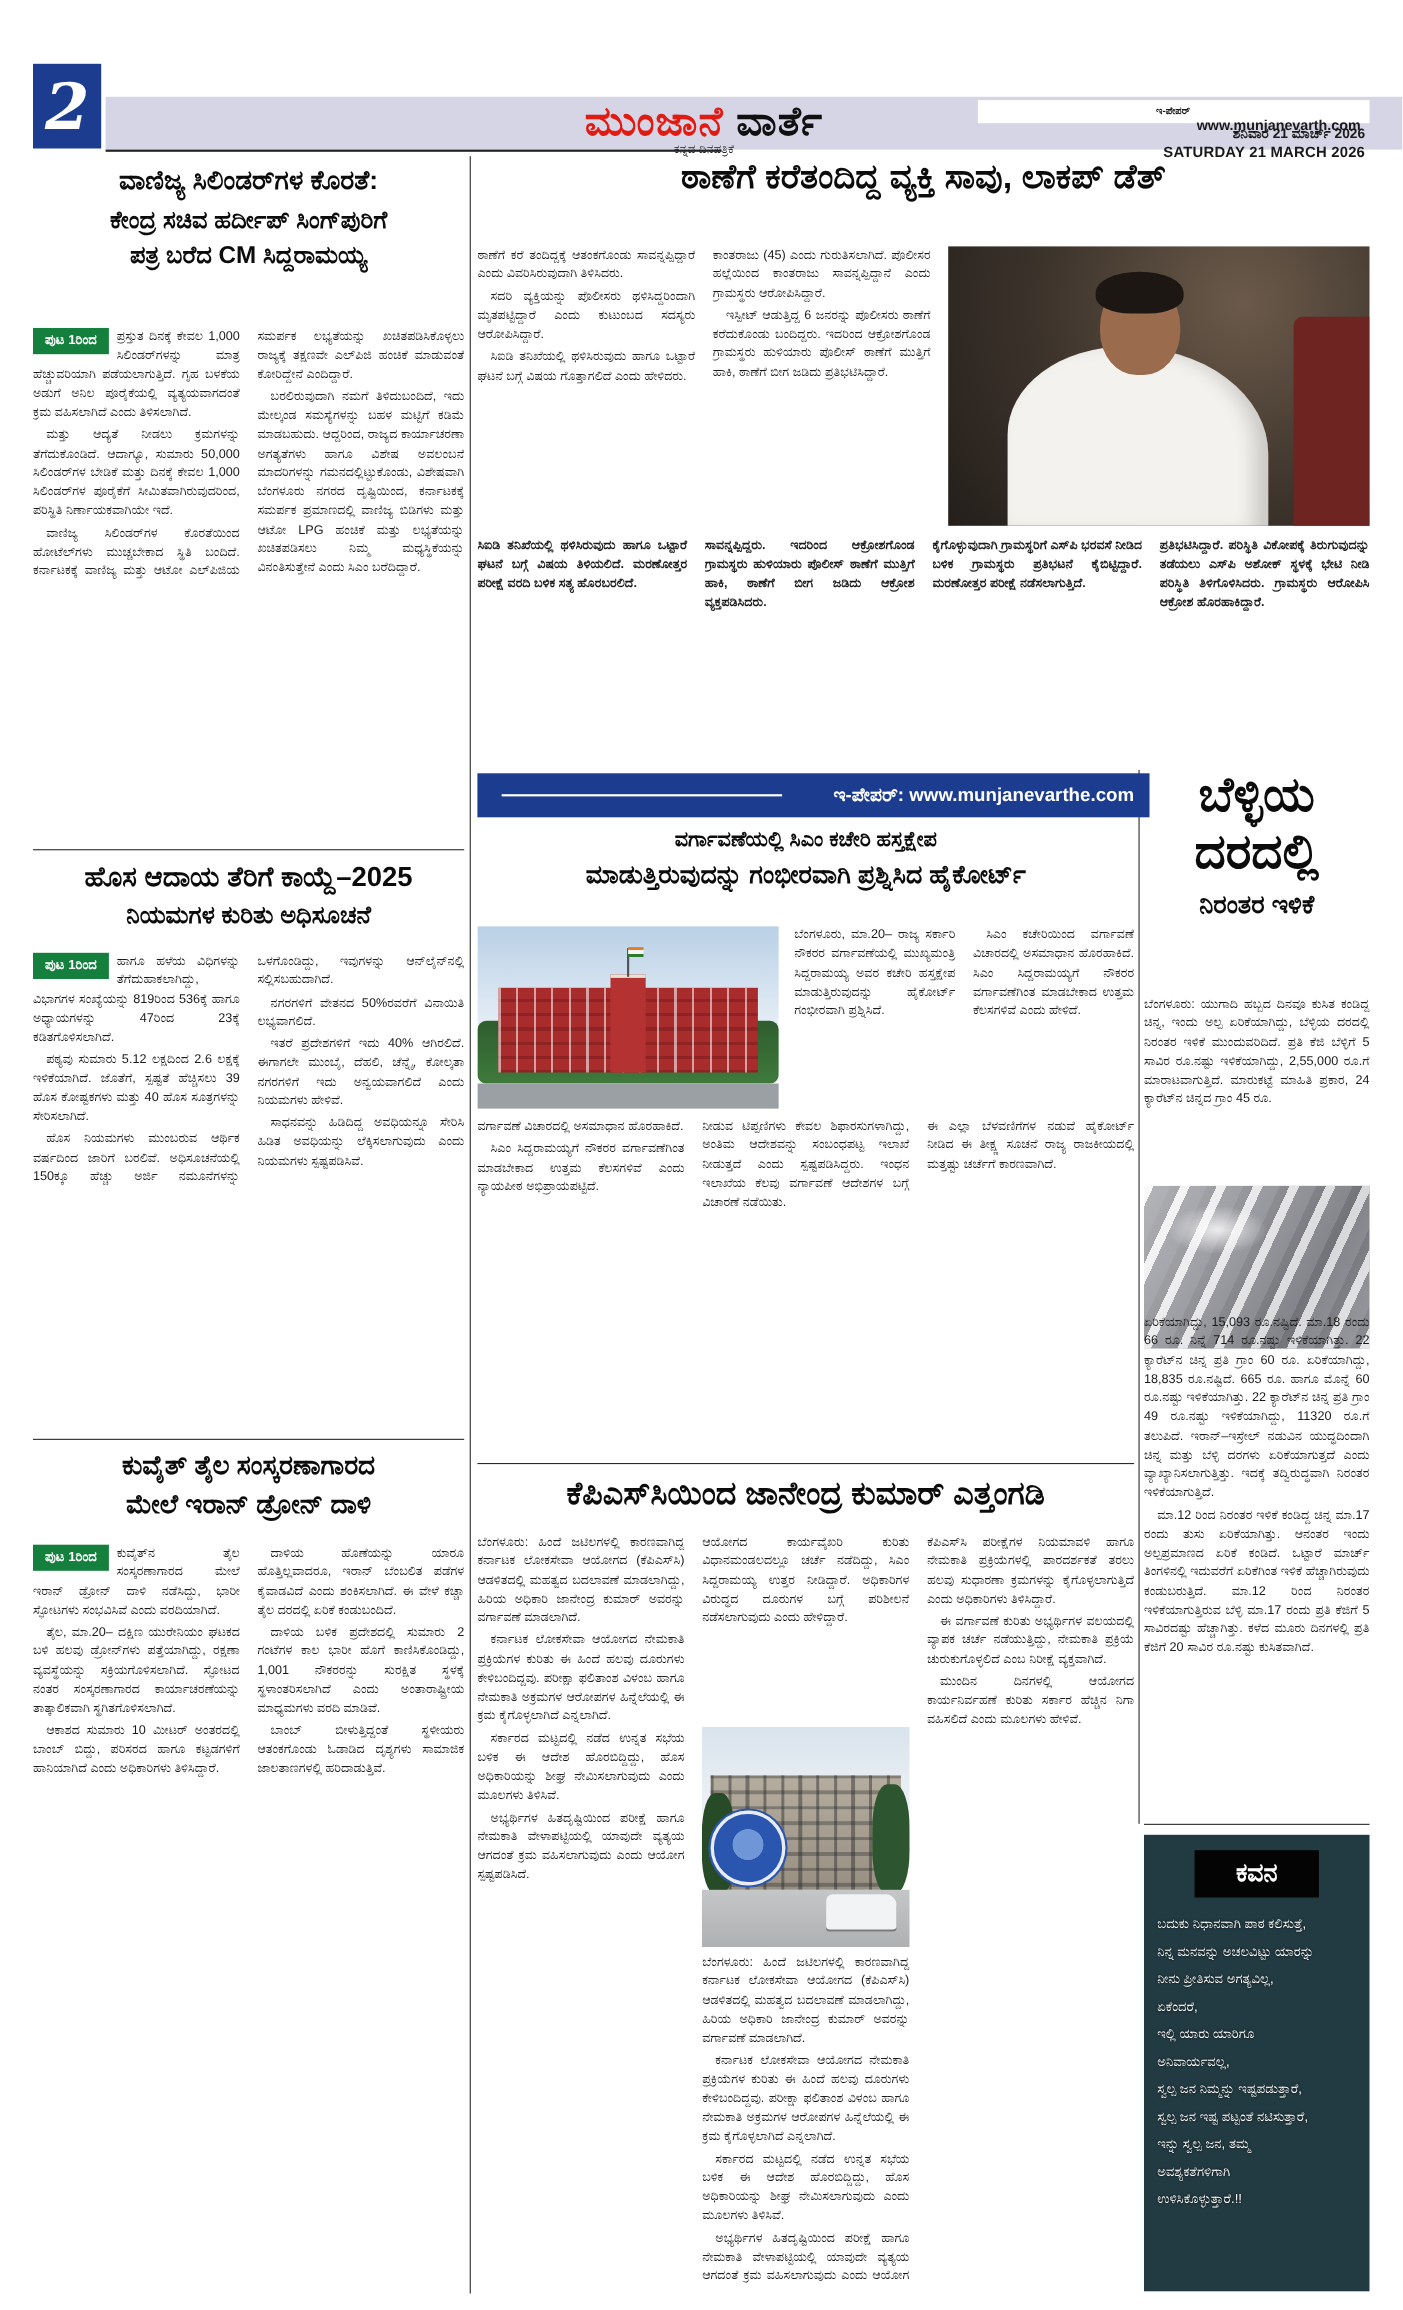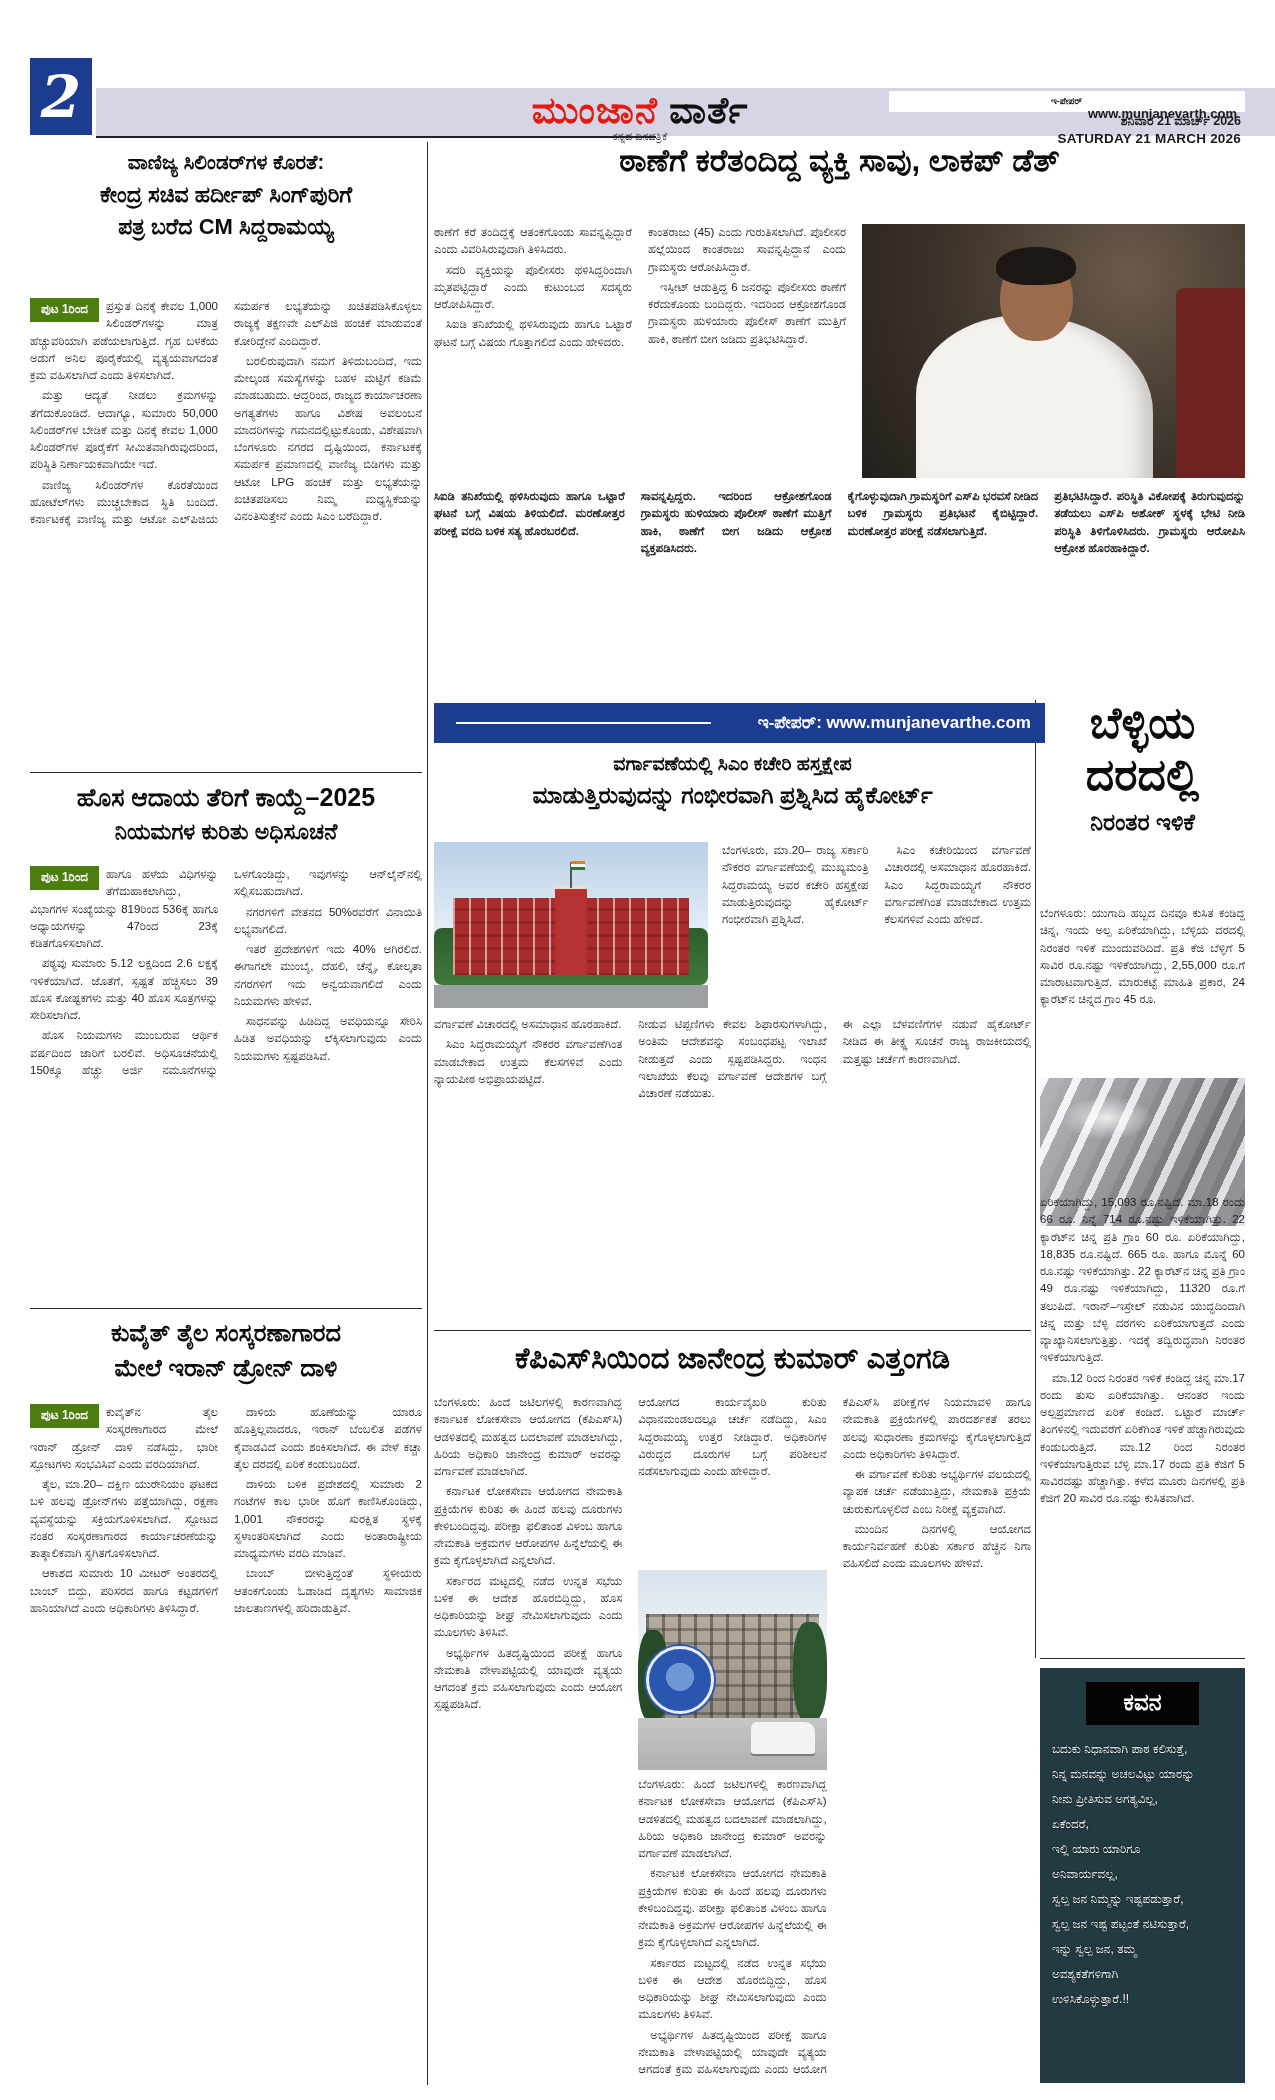--- a/index.html
+++ b/index.html
@@ -22,21 +22,21 @@
   .vline{background:#2a2a2a;width:1px;}
   .hline{background:#2a2a2a;height:1px;}
   
   .hl{font-weight:bold;text-align:center;color:#0c0c0c;line-height:1.25;}
   .hl .l1{display:block;}
   
   .story-body{font-size:11.5px;line-height:1.5;text-align:justify;overflow:hidden;}
   .cols2{column-count:2;column-gap:16px;}
   .para{margin:0 0 3px 0;text-indent:12px;}
   .para:first-of-type{text-indent:0;}
-  .tag{float:left;background:#4d7c0f;color:#fff;font-size:12px;font-weight:bold;padding:2px 11px 4px;margin:0 7px 3px 0;}
+  .tag{float:left;background:#15803d;color:#fff;font-size:12px;font-weight:bold;padding:2px 11px 4px;margin:0 7px 3px 0;}
   .colflex{display:flex;gap:16px;}
   .colflex .col{flex:1;overflow:hidden;}
   
   .banner{background:#1c3d8f;color:#fff;display:flex;align-items:center;justify-content:flex-end;padding-right:14px;font-size:17px;font-weight:bold;position:relative;}
   .banner .wline{position:absolute;left:22px;top:19px;width:255px;height:2px;background:#fff;}
   
   .photo{overflow:hidden;position:relative;}
   .ph-man{background:radial-gradient(circle at 70% 20%,#6b5a4a 0%,#3c332b 55%,#241f1b 100%);}
   .ph-man .chair{position:absolute;right:0;top:25%;width:18%;height:75%;background:#6e2420;border-radius:8px 0 0 0;}
   .ph-man .shirt{position:absolute;left:14%;bottom:-6%;width:62%;height:70%;background:#f4f2ee;border-radius:45% 55% 0 0;box-shadow:inset -12px -6px 18px rgba(0,0,0,.18);}
@@ -94,21 +94,21 @@
 <div class="abs date-en" style="right:34px;top:131px;width:340px;">SATURDAY 21 MARCH 2026</div>
 
 <div class="abs vline" style="left:427px;top:142px;height:1943px;"></div>
 <div class="abs vline" style="left:1035px;top:700px;height:958px;"></div>
 <div class="abs hline" style="left:30px;top:772px;width:392px;"></div>
 <div class="abs hline" style="left:30px;top:1308px;width:392px;"></div>
 <div class="abs hline" style="left:434px;top:1330px;width:597px;"></div>
 <div class="abs hline" style="left:1040px;top:1658px;width:205px;"></div>
 
 <div class="abs hl" style="left:30px;top:150px;width:392px;">
-  <span class="l1" style="font-size:20px;">ವಾಣಿಜ್ಯ ಸಿಲಿಂಡರ್‌ಗಳ ಕೊರತೆ:</span>
+  <span class="l1" style="font-size:24px;">ವಾಣಿಜ್ಯ ಸಿಲಿಂಡರ್‌ಗಳ ಕೊರತೆ:</span>
   <span class="l1" style="font-size:22px;margin-top:6px;">ಕೇಂದ್ರ ಸಚಿವ ಹರ್ದೀಪ್ ಸಿಂಗ್‌ಪುರಿಗೆ</span>
   <span class="l1" style="font-size:22px;margin-top:4px;">ಪತ್ರ ಬರೆದ CM ಸಿದ್ದರಾಮಯ್ಯ</span>
 </div>
 <div class="abs story-body cols2" style="left:30px;top:298px;width:392px;height:466px;">
   <span class="tag">ಪುಟ 1ರಿಂದ</span>
 <p class="para">ಪ್ರಸ್ತುತ ದಿನಕ್ಕೆ ಕೇವಲ 1,000 ಸಿಲಿಂಡರ್‌ಗಳನ್ನು ಮಾತ್ರ ಹೆಚ್ಚುವರಿಯಾಗಿ ಪಡೆಯಲಾಗುತ್ತಿದೆ. ಗೃಹ ಬಳಕೆಯ ಅಡುಗೆ ಅನಿಲ ಪೂರೈಕೆಯಲ್ಲಿ ವ್ಯತ್ಯಯವಾಗದಂತೆ ಕ್ರಮ ವಹಿಸಲಾಗಿದೆ ಎಂದು ತಿಳಿಸಲಾಗಿದೆ.</p>
     <p class="para">ಮತ್ತು ಆದ್ಯತೆ ನೀಡಲು ಕ್ರಮಗಳನ್ನು ತೆಗೆದುಕೊಂಡಿದೆ. ಆದಾಗ್ಯೂ, ಸುಮಾರು 50,000 ಸಿಲಿಂಡರ್‌ಗಳ ಬೇಡಿಕೆ ಮತ್ತು ದಿನಕ್ಕೆ ಕೇವಲ 1,000 ಸಿಲಿಂಡರ್‌ಗಳ ಪೂರೈಕೆಗೆ ಸೀಮಿತವಾಗಿರುವುದರಿಂದ, ಪರಿಸ್ಥಿತಿ ನಿರ್ಣಾಯಕವಾಗಿಯೇ ಇದೆ.</p>
     <p class="para">ವಾಣಿಜ್ಯ ಸಿಲಿಂಡರ್‌ಗಳ ಕೊರತೆಯಿಂದ ಹೋಟೆಲ್‌ಗಳು ಮುಚ್ಚಬೇಕಾದ ಸ್ಥಿತಿ ಬಂದಿದೆ. ಕರ್ನಾಟಕಕ್ಕೆ ವಾಣಿಜ್ಯ ಮತ್ತು ಆಟೋ ಎಲ್‌ಪಿಜಿಯ ಸಮರ್ಪಕ ಲಭ್ಯತೆಯನ್ನು ಖಚಿತಪಡಿಸಿಕೊಳ್ಳಲು ರಾಜ್ಯಕ್ಕೆ ತಕ್ಷಣವೇ ಎಲ್‌ಪಿಜಿ ಹಂಚಿಕೆ ಮಾಡುವಂತೆ ಕೋರಿದ್ದೇನೆ ಎಂದಿದ್ದಾರೆ.</p>
     <p class="para">ಬರಲಿರುವುದಾಗಿ ನಮಗೆ ತಿಳಿದುಬಂದಿದೆ, ಇದು ಮೇಲ್ಕಂಡ ಸಮಸ್ಯೆಗಳನ್ನು ಬಹಳ ಮಟ್ಟಿಗೆ ಕಡಿಮೆ ಮಾಡಬಹುದು. ಆದ್ದರಿಂದ, ರಾಜ್ಯದ ಕಾರ್ಯಾಚರಣಾ ಅಗತ್ಯತೆಗಳು ಹಾಗೂ ವಿಶೇಷ ಅವಲಂಬನೆ ಮಾದರಿಗಳನ್ನು ಗಮನದಲ್ಲಿಟ್ಟುಕೊಂಡು, ವಿಶೇಷವಾಗಿ ಬೆಂಗಳೂರು ನಗರದ ದೃಷ್ಟಿಯಿಂದ, ಕರ್ನಾಟಕಕ್ಕೆ ಸಮರ್ಪಕ ಪ್ರಮಾಣದಲ್ಲಿ ವಾಣಿಜ್ಯ ಬಿಡಿಗಳು ಮತ್ತು ಆಟೋ LPG ಹಂಚಿಕೆ ಮತ್ತು ಲಭ್ಯತೆಯನ್ನು ಖಚಿತಪಡಿಸಲು ನಿಮ್ಮ ಮಧ್ಯಸ್ಥಿಕೆಯನ್ನು ವಿನಂತಿಸುತ್ತೇನೆ ಎಂದು ಸಿಎಂ ಬರೆದಿದ್ದಾರೆ.</p>
   </div>

